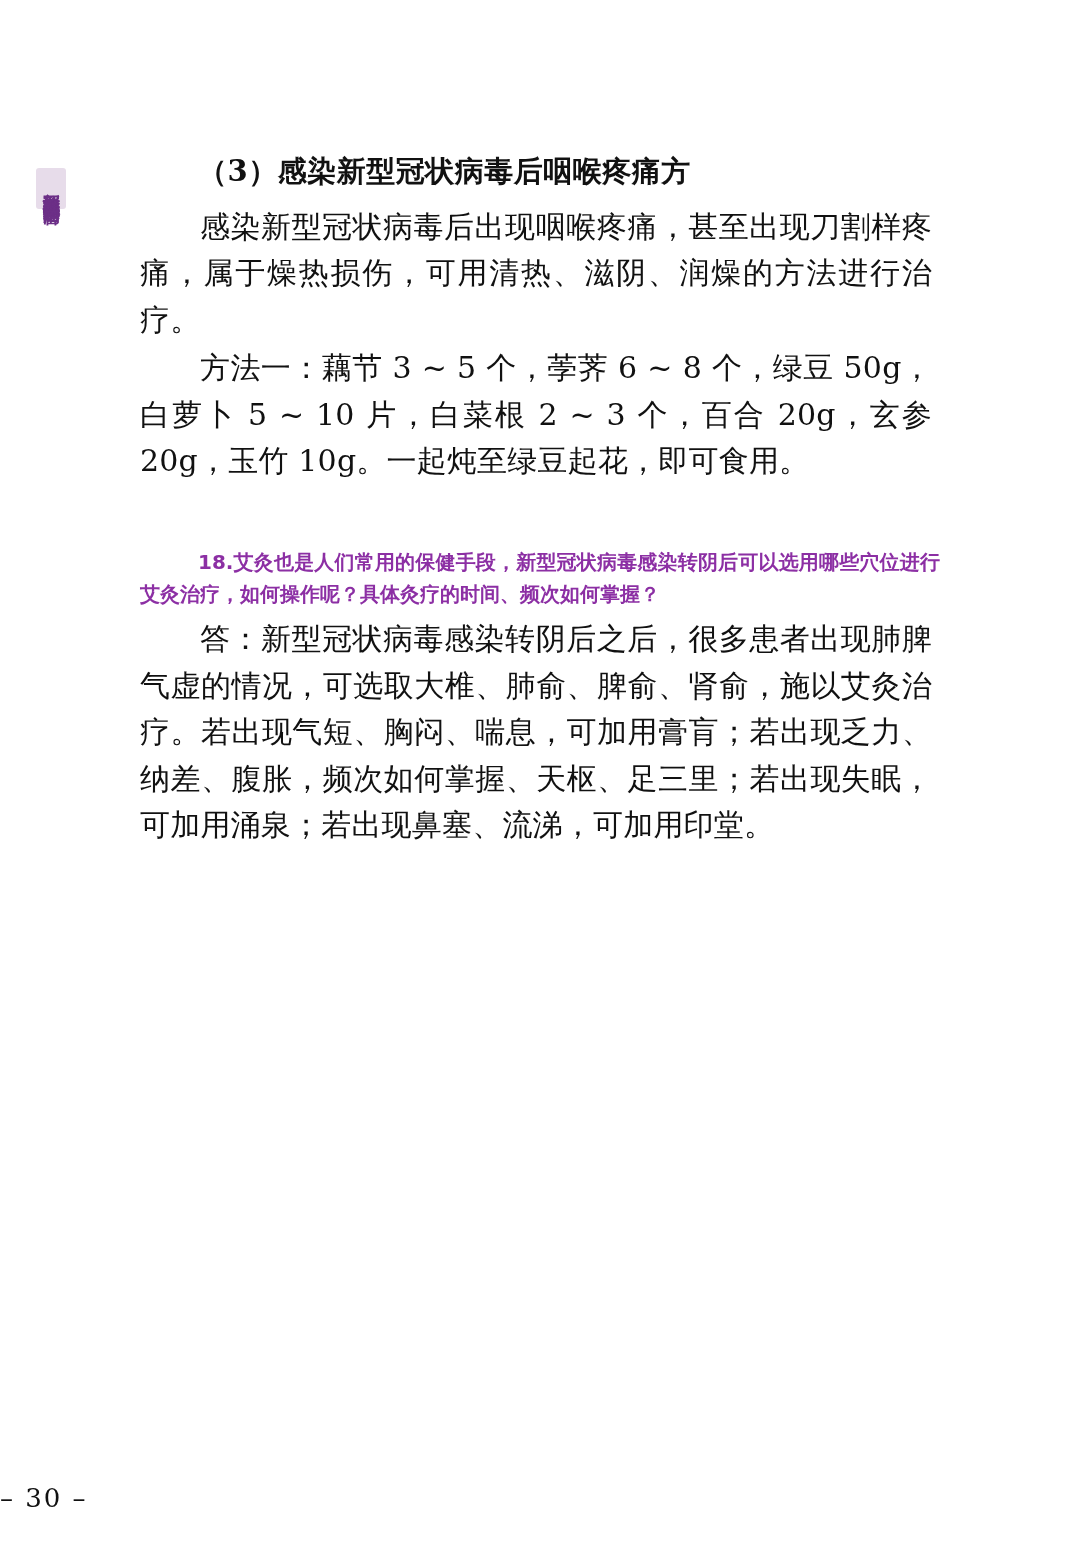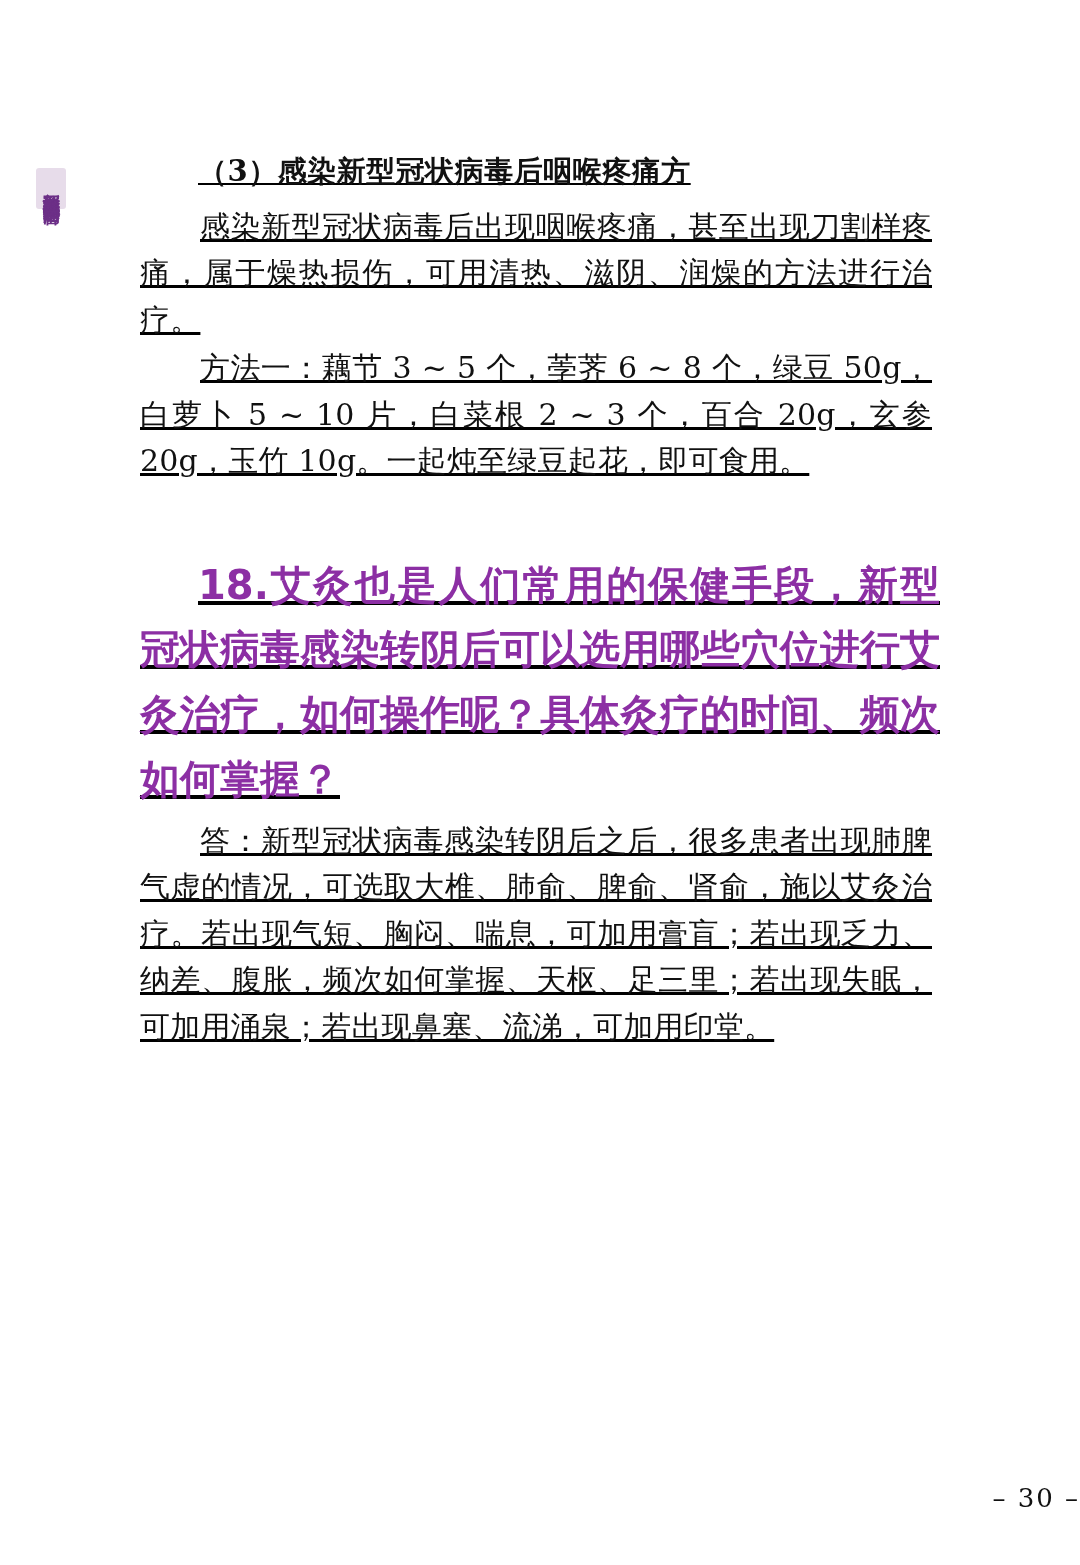--- a/index.html
+++ b/index.html
@@ -43,21 +43,20 @@
     color: #6c2f87;
     font-weight: 700;
     white-space: nowrap;
   }
 
   .content {
     position: absolute;
     left: 140px;
     top: 150px;
     width: 800px;
-    text-decoration: underline;
   }
 
   .sub-heading {
     font-family: "DejaVu Serif", "Liberation Serif", serif;
     font-weight: 700;
     font-size: 29px;
     line-height: 1.5;
     color: #111111;
     margin: 0 0 10px 0;
     text-indent: 58px;
@@ -76,34 +75,34 @@
   }
 
   .gap-big {
     height: 58px;
   }
 
   .q-heading {
     font-family: "DejaVu Sans", "Liberation Sans", sans-serif;
     font-weight: 700;
     color: #8c2fa4;
-    font-size: 40px;
+    font-size: 20px;
     line-height: 1.62;
-    margin: 8px 0 6px 0;
+    margin: 1px 0 6px 0;
     text-indent: 58px;
     text-align: justify;
     text-justify: inter-character;
   }
 
   .page-number {
     position: absolute;
     left: 0;
     right: 0;
     bottom: 52px;
-    text-align: right;
+    text-align: left;
     font-size: 26px;
     color: #111111;
     letter-spacing: 2px;
   }
 </style>
 </head>
 <body>
 
 <div class="page">
 

